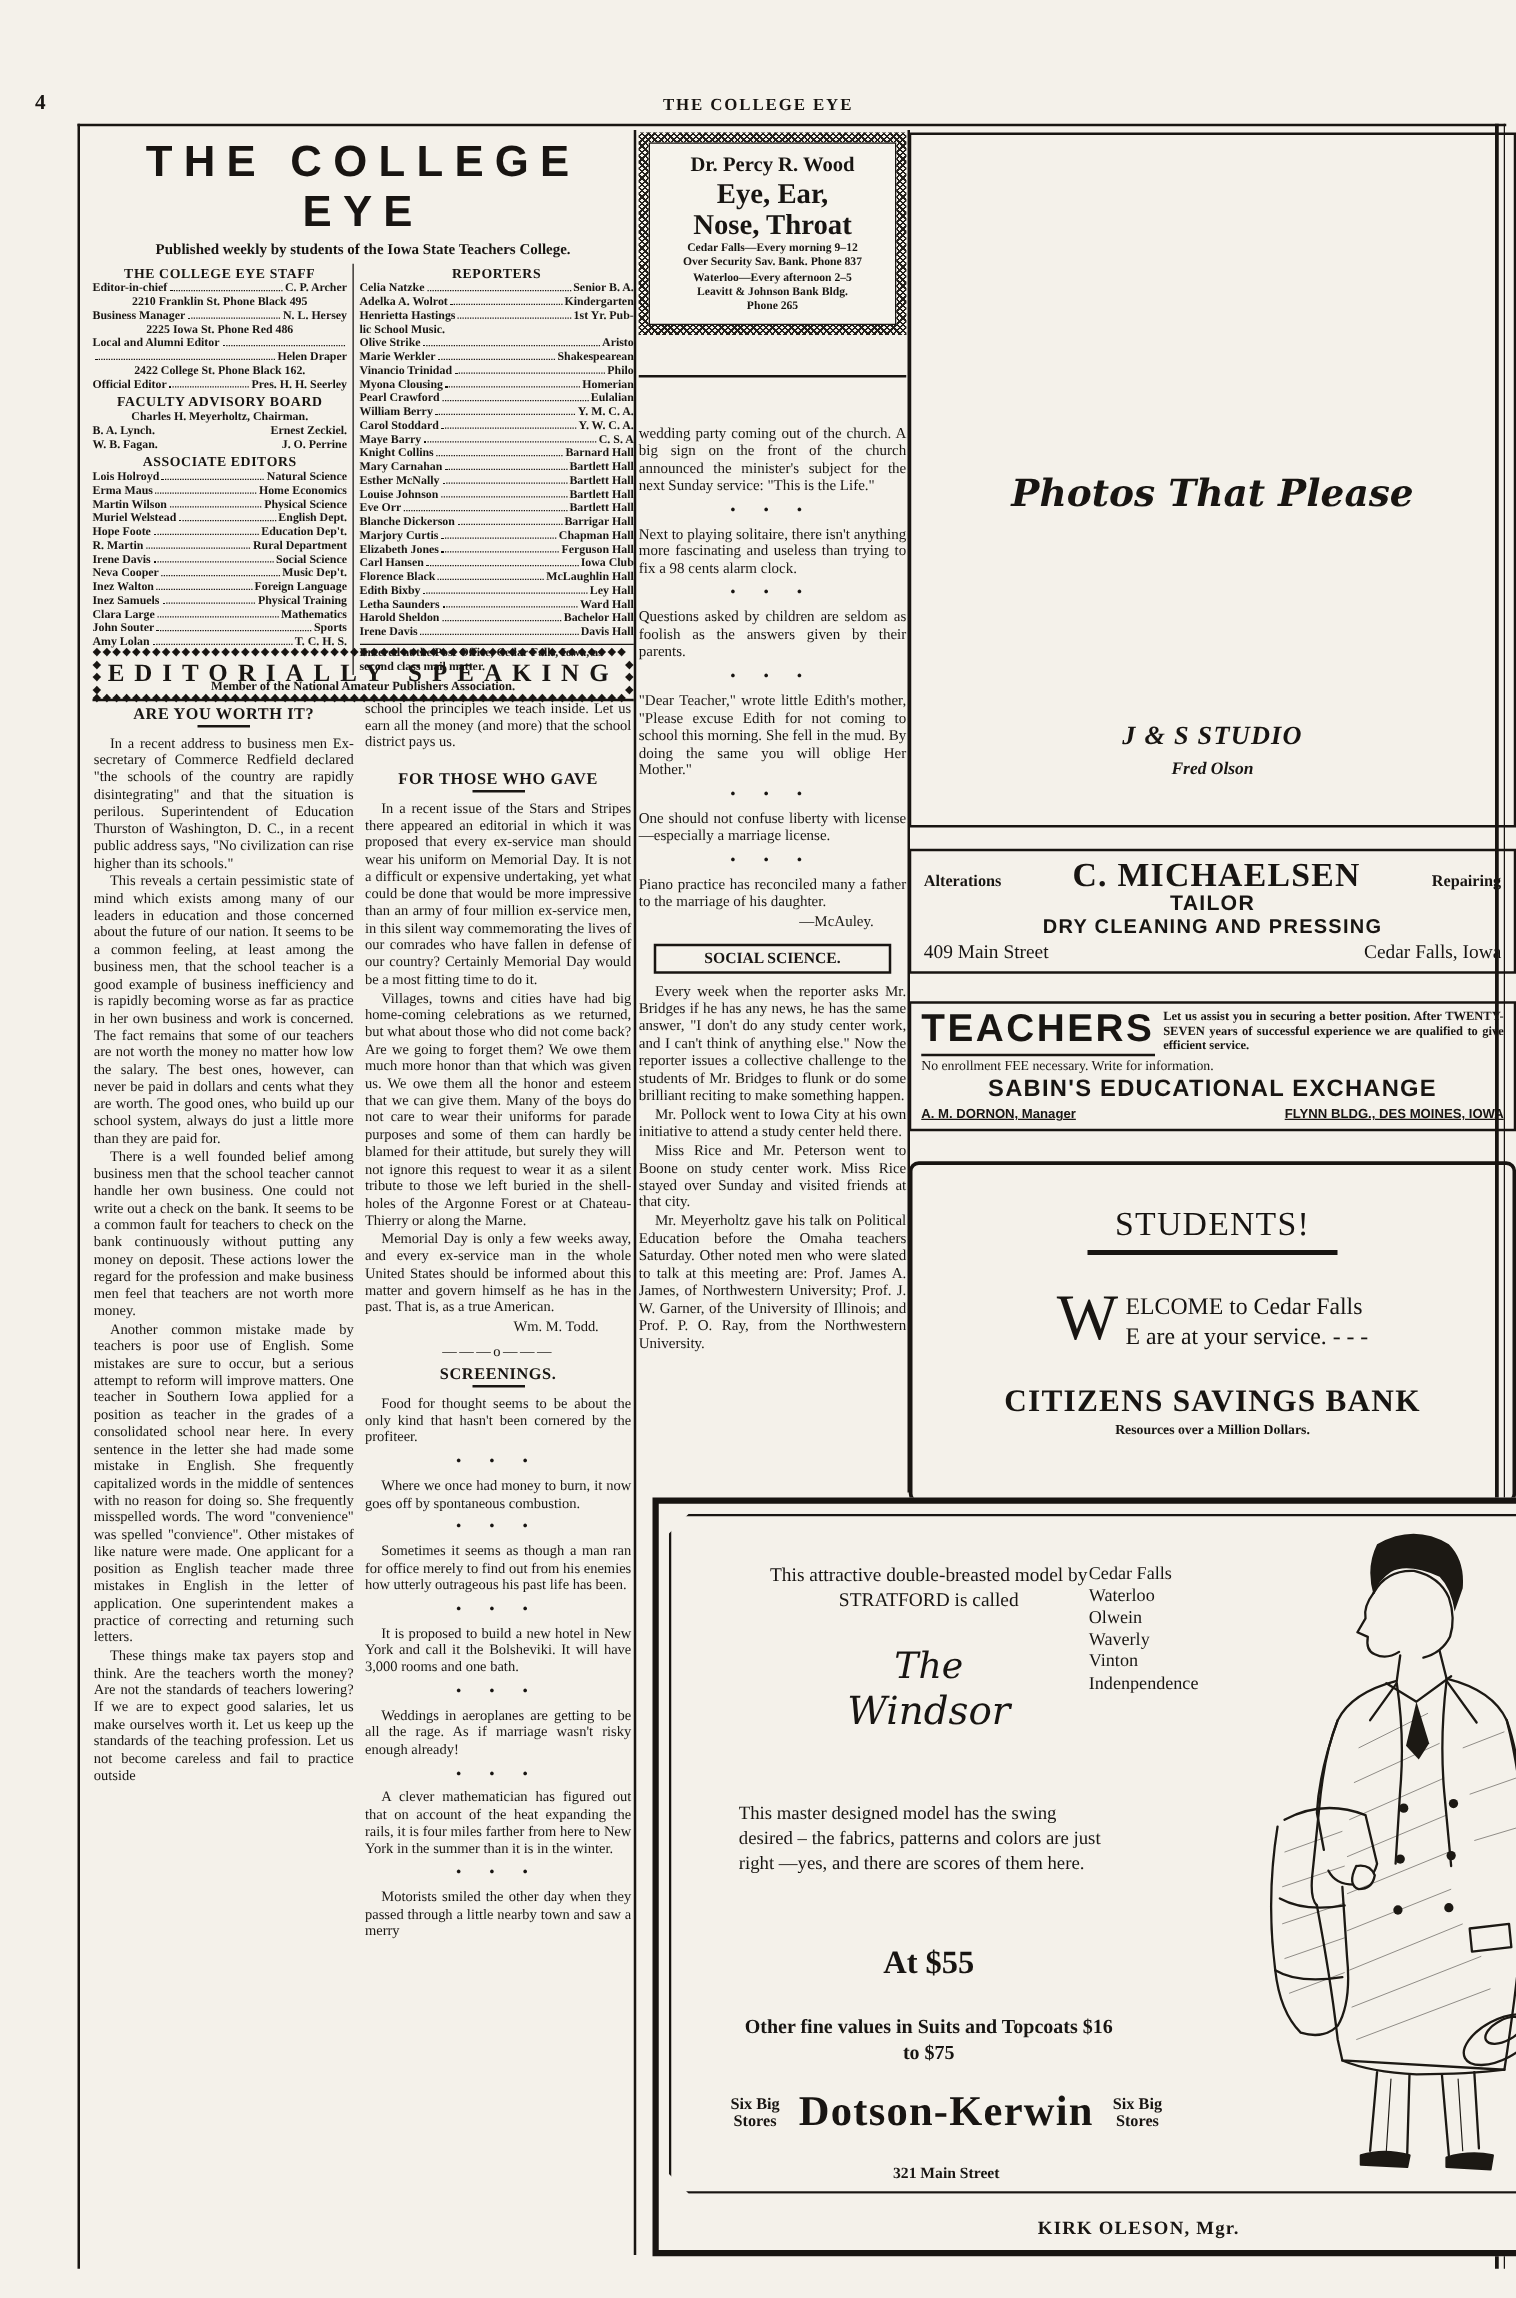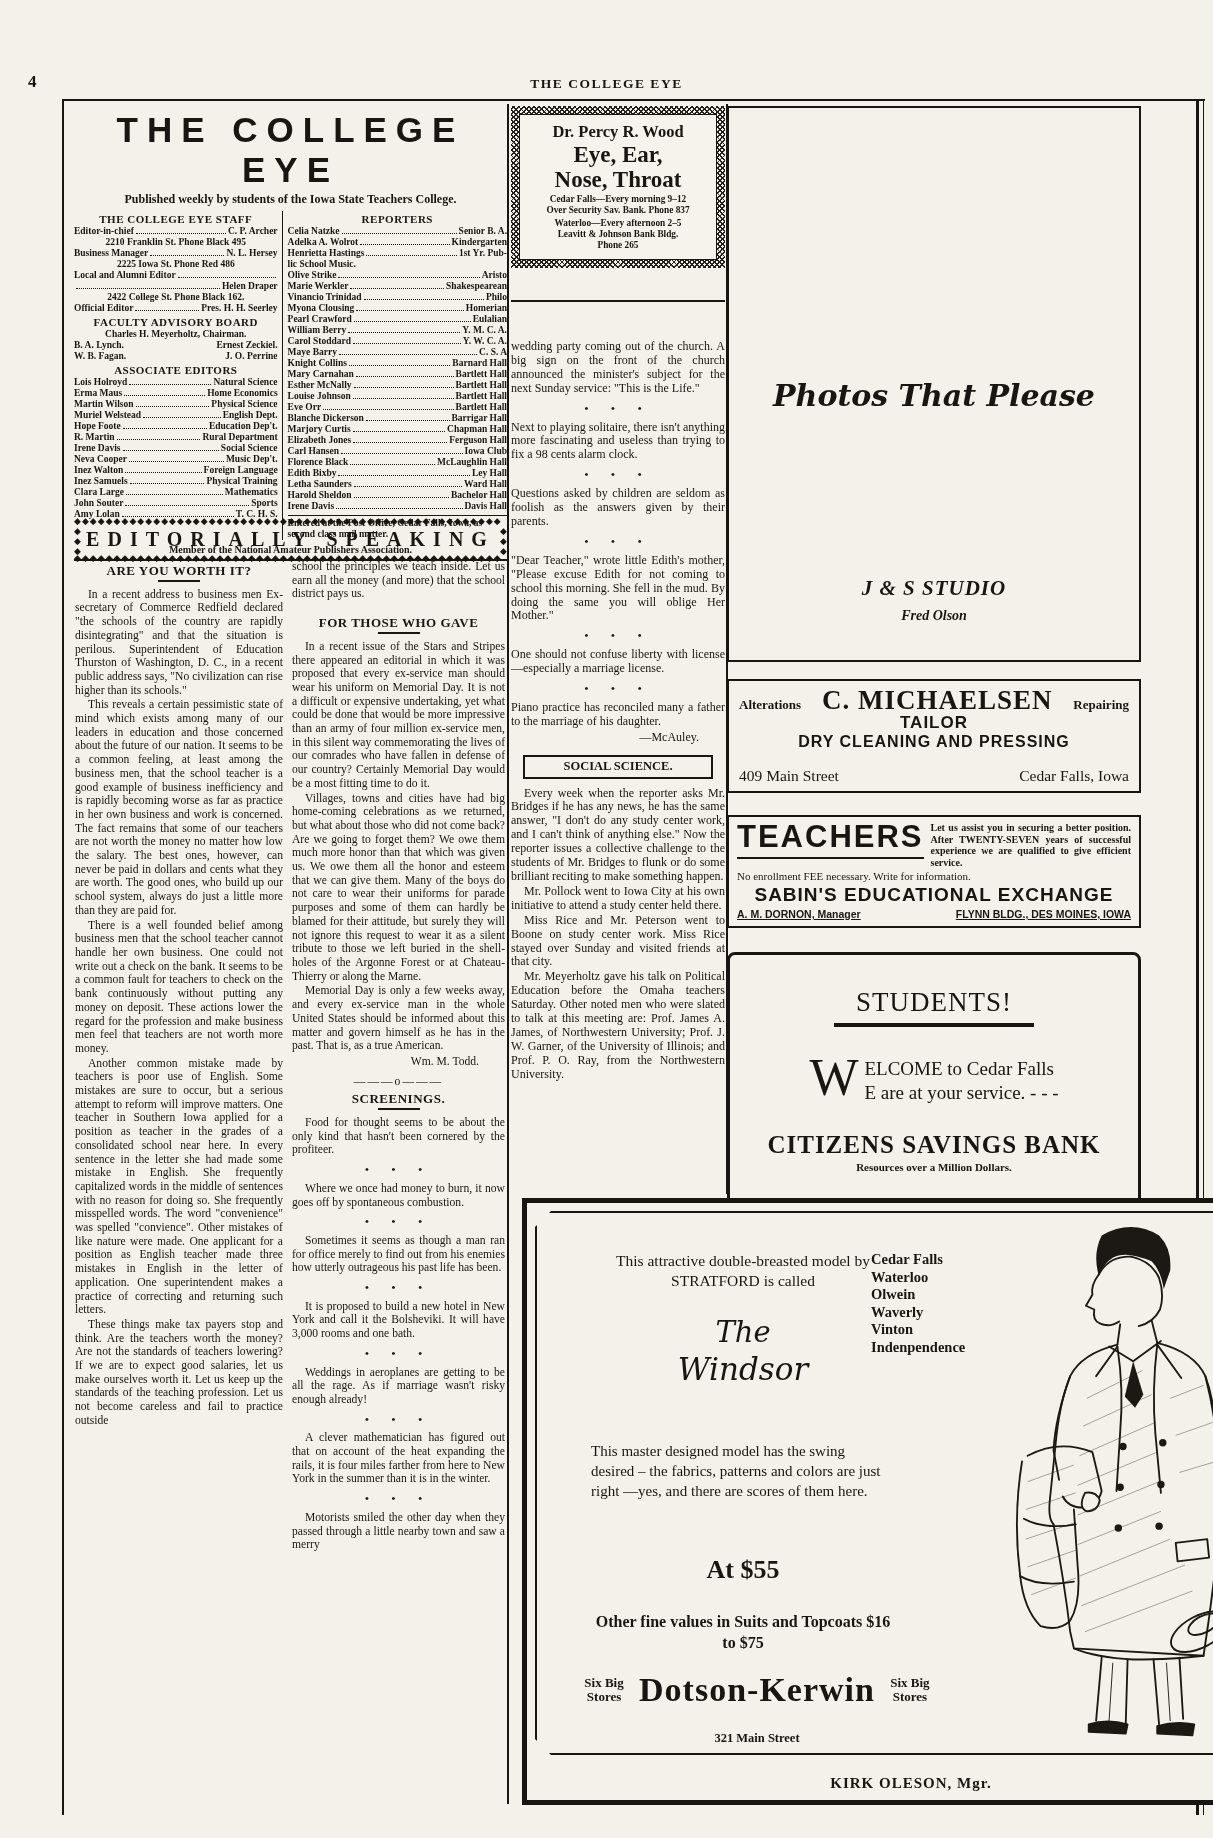--- a/index.html
+++ b/index.html
@@ -60,35 +60,35 @@
                       repeating-linear-gradient(-45deg,#23201c 0 1.4px,transparent 1.4px 3.6px);}
   .woodin{background:#f6f3ec;border:1.8px solid #181512;height:100%;box-sizing:border-box;
      text-align:center;padding:5px 3px;}
   .woodname{font-size:16.5px;font-weight:bold;margin-top:2px;}
   .woodbig{font-size:23px;font-weight:bold;line-height:25px;}
   .woodsmall{font-size:9.3px;font-weight:bold;line-height:11px;margin-top:2px;}
   
   .socbox{border:2px solid #181512;width:186px;margin:10px auto 8px;text-align:center;
      font-weight:bold;font-size:12.5px;padding:3px 0;text-indent:0;}
   
-  .adcol{position:absolute;left:727px;top:106px;width:414px;}
+  .adcol{position:absolute;left:727px;top:106px;width:486px;}
   .studio{position:relative;border:2px solid #181512;height:556px;box-sizing:border-box;}
   .photos{position:absolute;top:270px;width:100%;text-align:center;
      font-family:"DejaVu Serif","Liberation Serif",serif;font-style:italic;font-weight:bold;font-size:30px;}
   .jsname{position:absolute;top:468px;width:100%;text-align:center;font-style:italic;font-weight:bold;
      font-size:21px;letter-spacing:1px;}
   .fred{position:absolute;top:500px;width:100%;text-align:center;font-style:italic;font-weight:bold;font-size:14px;}
   .mich{border:2px solid #181512;margin-top:17px;padding:4px 10px 6px;}
   .michrow{display:flex;justify-content:space-between;align-items:baseline;}
   .michside{font-size:13px;font-weight:bold;}
   .michname{font-size:27px;font-weight:bold;letter-spacing:1px;}
   .michline{text-align:center;font-weight:bold;}
   .tailor{font-size:17px;letter-spacing:1px;margin-top:-3px;}
   .drycl{font-size:16px;letter-spacing:1px;}
-  .michrow2{display:flex;justify-content:space-between;font-size:15.5px;margin-top:16px;align-items:flex-end;}
+  .michrow2{display:flex;justify-content:space-between;font-size:15.5px;margin-top:2px;align-items:flex-end;}
   .sabins{border:2px solid #181512;margin-top:22px;padding:5px 8px 6px;}
   .sabrow{display:flex;}
   .teachword{font-size:31px;font-weight:bold;letter-spacing:2px;line-height:30px;
      border-bottom:2.5px solid #181512;align-self:flex-start;padding-bottom:5px;}
   .sabpitch{flex:1;font-size:10px;line-height:11.5px;padding-left:7px;text-align:justify;font-weight:bold;}
   .sabnote{font-size:11px;font-weight:normal;margin-top:2px;}
   .sabname{text-align:center;font-size:19px;font-weight:bold;letter-spacing:1px;margin-top:2px;}
   .sabrow2{display:flex;justify-content:space-between;font-size:10.5px;font-weight:bold;margin-top:2px;text-decoration:underline;}
   .bank{position:relative;border:3px solid #181512;border-radius:8px;height:268px;margin-top:24px;text-align:center;}
   .students{margin-top:32px;font-size:27px;letter-spacing:1px;}
@@ -112,21 +112,21 @@
      font-family:"DejaVu Serif","Liberation Serif",serif;font-style:italic;}
   .dot-model .m1{font-size:29px;line-height:34px;}
   .dot-model .m2{font-size:31px;line-height:40px;}
   .dot-body{position:absolute;left:64px;top:238px;width:300px;font-size:15px;line-height:20px;}
   .dot-price{position:absolute;left:66px;top:352px;width:300px;text-align:center;font-size:26px;font-weight:bold;}
   .dot-other{position:absolute;left:66px;top:408px;width:300px;text-align:center;font-size:16px;font-weight:bold;line-height:21px;}
   .dot-stores{position:absolute;left:26px;top:468px;width:408px;display:flex;align-items:center;justify-content:center;}
   .sixbig{font-size:13px;font-weight:bold;text-align:center;line-height:14px;width:54px;}
   .dkname{font-size:34px;font-weight:bold;letter-spacing:1px;margin:0 8px;}
   .dot-addr{position:absolute;left:26px;top:528px;width:408px;text-align:center;font-size:12.5px;font-weight:bold;}
-  .dot-cities{position:absolute;left:344px;top:48px;font-size:14.5px;font-weight:bold;line-height:17.5px;}
+  .dot-cities{position:absolute;left:344px;top:48px;font-size:14.5px;font-weight:normal;line-height:17.5px;}
   .dot-mgr{position:absolute;left:0;bottom:8px;width:100%;text-align:center;font-size:15px;font-weight:bold;letter-spacing:1px;padding-left:24px;}
   .dot-svg{position:absolute;right:12px;top:10px;}
   
   .vline{position:absolute;background:#181512;}
 </style>
 </head>
 <body>
 
 <div class="page">
 

